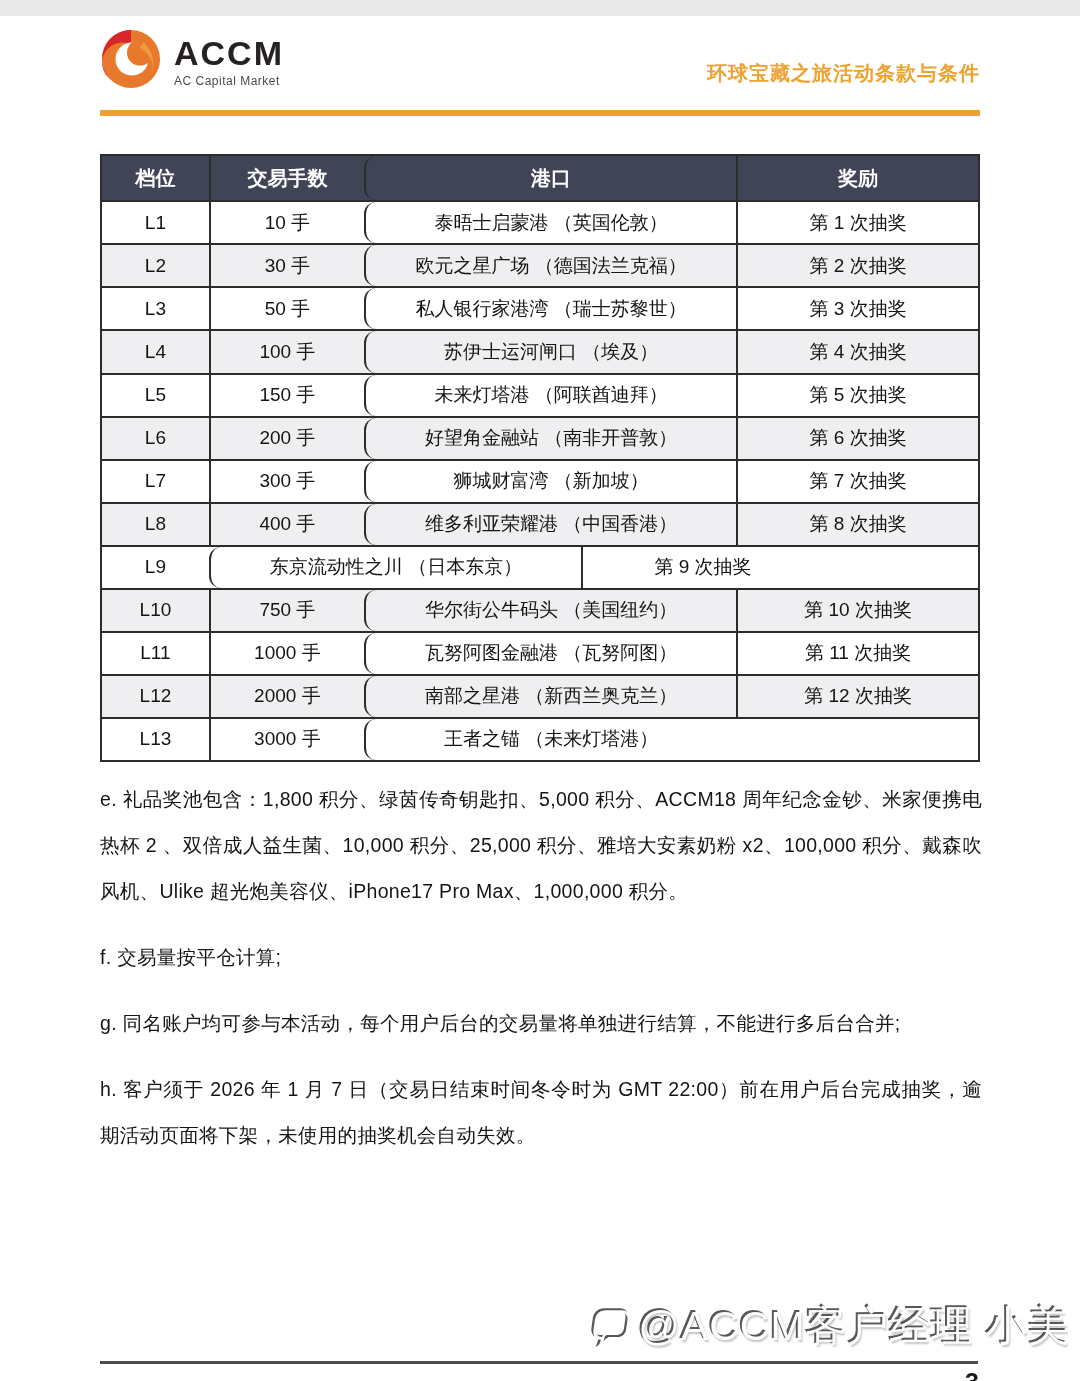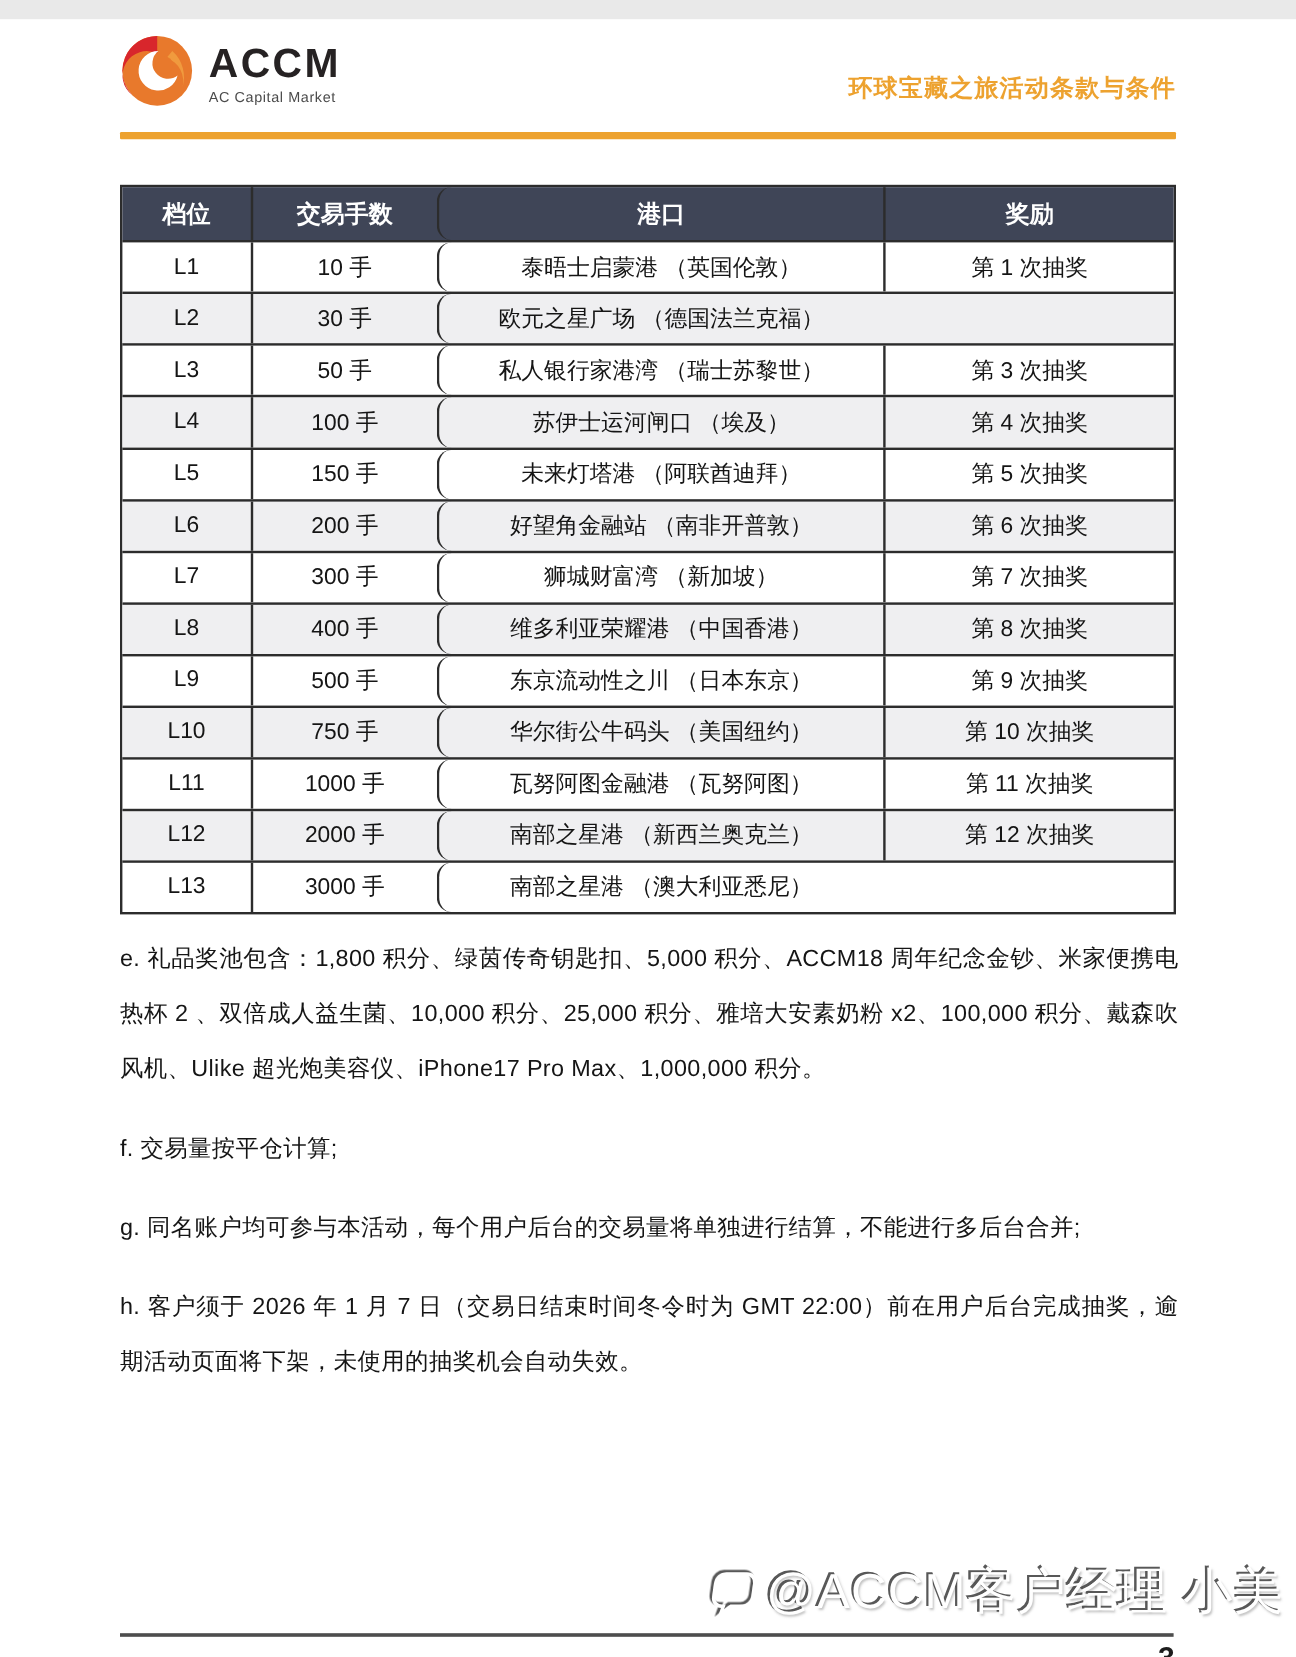--- a/index.html
+++ b/index.html
@@ -122,20 +122,21 @@
   <div class="t-row">
         <div class="t-cell c0">L1</div>
         <div class="t-cell c1">10 手</div>
         <div class="t-cell c2">泰晤士启蒙港 （英国伦敦）</div>
         <div class="t-cell c3">第 1 次抽奖</div>
       </div>
       <div class="t-row">
         <div class="t-cell c0">L2</div>
         <div class="t-cell c1">30 手</div>
         <div class="t-cell c2">欧元之星广场 （德国法兰克福）</div>
+        <div class="t-cell c3">第 2 次抽奖</div>
       </div>
       <div class="t-row">
         <div class="t-cell c0">L3</div>
         <div class="t-cell c1">50 手</div>
         <div class="t-cell c2">私人银行家港湾 （瑞士苏黎世）</div>
         <div class="t-cell c3">第 3 次抽奖</div>
       </div>
       <div class="t-row">
         <div class="t-cell c0">L4</div>
         <div class="t-cell c1">100 手</div>
@@ -161,21 +162,20 @@
         <div class="t-cell c3">第 7 次抽奖</div>
       </div>
       <div class="t-row">
         <div class="t-cell c0">L8</div>
         <div class="t-cell c1">400 手</div>
         <div class="t-cell c2">维多利亚荣耀港 （中国香港）</div>
         <div class="t-cell c3">第 8 次抽奖</div>
       </div>
       <div class="t-row">
         <div class="t-cell c0">L9</div>
-        <div class="t-cell c1">500 手</div>
         <div class="t-cell c2">东京流动性之川 （日本东京）</div>
         <div class="t-cell c3">第 9 次抽奖</div>
       </div>
       <div class="t-row">
         <div class="t-cell c0">L10</div>
         <div class="t-cell c1">750 手</div>
         <div class="t-cell c2">华尔街公牛码头 （美国纽约）</div>
         <div class="t-cell c3">第 10 次抽奖</div>
       </div>
       <div class="t-row">
@@ -186,21 +186,21 @@
       </div>
       <div class="t-row">
         <div class="t-cell c0">L12</div>
         <div class="t-cell c1">2000 手</div>
         <div class="t-cell c2">南部之星港 （新西兰奥克兰）</div>
         <div class="t-cell c3">第 12 次抽奖</div>
       </div>
       <div class="t-row">
         <div class="t-cell c0">L13</div>
         <div class="t-cell c1">3000 手</div>
-        <div class="t-cell c2">南部之星港 （澳大利亚悉尼）</div>
+        <div class="t-cell c2">王者之锚 （未来灯塔港）</div>
       </div>
     </div>
 
   <div class="terms">
     <p class="term">e. 礼品奖池包含：1,800 积分、绿茵传奇钥匙扣、5,000 积分、ACCM18 周年纪念金钞、米家便携电热杯 2 、双倍成人益生菌、10,000 积分、25,000 积分、雅培大安素奶粉 x2、100,000 积分、戴森吹风机、Ulike 超光炮美容仪、iPhone17 Pro Max、1,000,000 积分。</p>
     <p class="term">f. 交易量按平仓计算;</p>
     <p class="term">g. 同名账户均可参与本活动，每个用户后台的交易量将单独进行结算，不能进行多后台合并;</p>
     <p class="term">h. 客户须于 2026 年 1 月 7 日（交易日结束时间冬令时为 GMT 22:00）前在用户后台完成抽奖，逾期活动页面将下架，未使用的抽奖机会自动失效。</p>
   </div>
 

